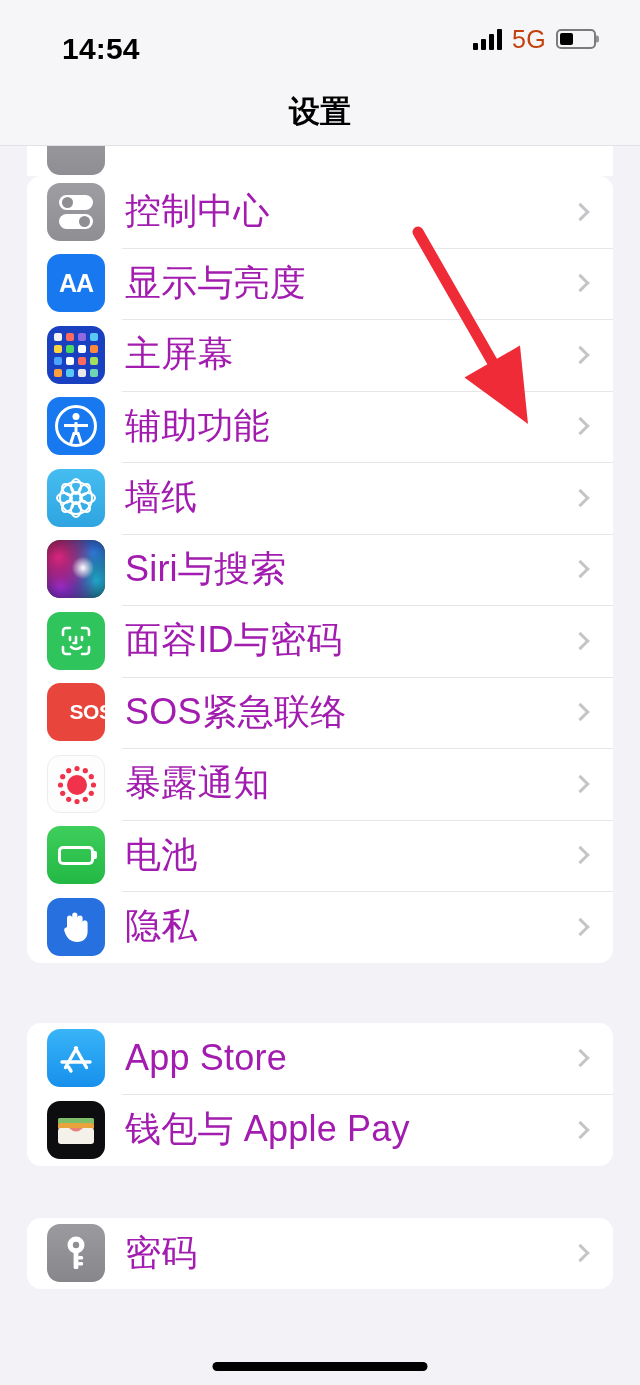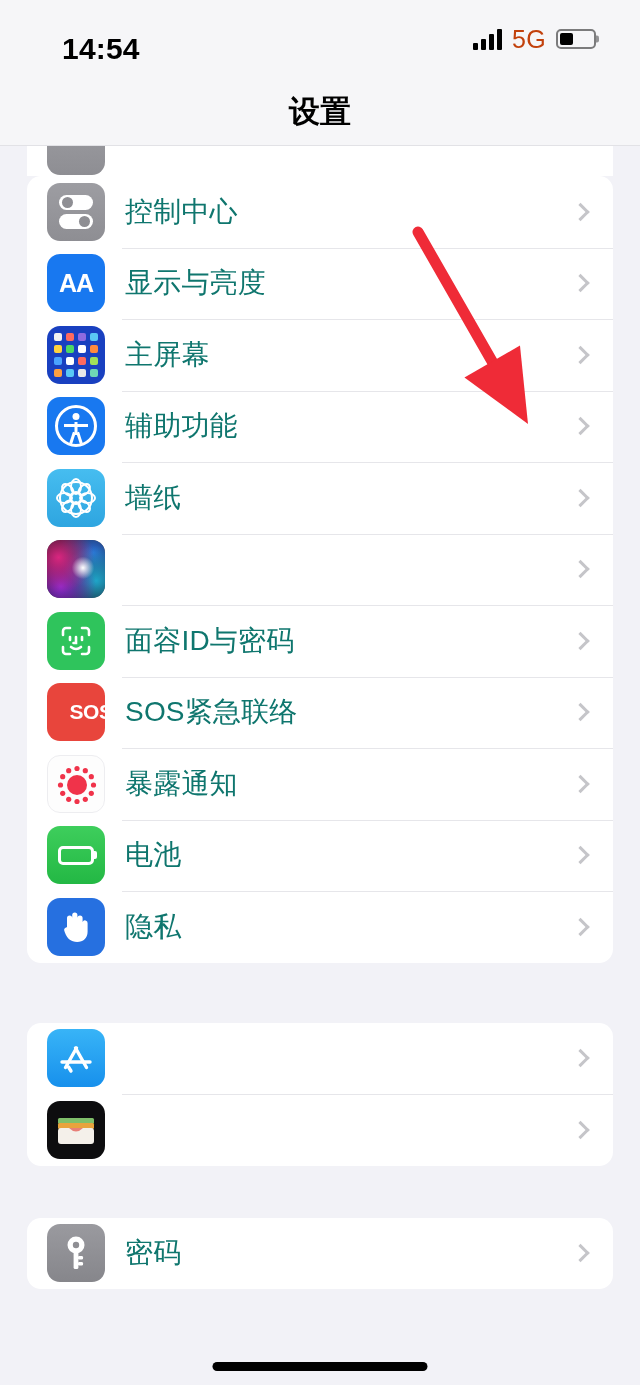--- a/index.html
+++ b/index.html
@@ -86,22 +86,22 @@
   .row-icon {
     width: 58px; height: 58px;
     border-radius: 13px;
     flex: 0 0 58px;
     position: relative;
     overflow: hidden;
     display: flex; align-items: center; justify-content: center;
   }
   .row-label {
     margin-left: 20px;
-    font-size: 28px;
-    color: #0f766e;
+    font-size: 36px;
+    color: #a21caf;
     letter-spacing: 0.2px;
     white-space: nowrap;
   }
   .chevron {
     position: absolute; right: 26px; top: 50%;
     transform: translateY(-50%);
     width: 13px; height: 13px;
     border-right: 3.2px solid #c5c5c9;
     border-top: 3.2px solid #c5c5c9;
     transform: translateY(-50%) rotate(45deg);
@@ -341,20 +341,21 @@
           </svg>
         </div>
         <div class="row-label">墙纸</div>
         <div class="chevron"></div>
       </div>
 
       <div class="row">
         <div class="row-icon ic-siri">
           <div class="glow"></div>
         </div>
+        <div class="row-label">Siri与搜索</div>
         <div class="chevron"></div>
       </div>
 
       <div class="row">
         <div class="row-icon ic-faceid">
           <svg width="58" height="58" viewBox="0 0 58 58">
             <g fill="none" stroke="#ffffff" stroke-width="2.6" stroke-linecap="round">
               <path d="M16 23 V19 a3 3 0 0 1 3-3 h4"></path>
               <path d="M42 23 V19 a3 3 0 0 0-3-3 h-4"></path>
               <path d="M16 35 v4 a3 3 0 0 0 3 3 h4"></path>
@@ -431,32 +432,34 @@
         <div class="row-icon ic-appstore">
           <svg width="58" height="58" viewBox="0 0 58 58">
             <g stroke="#ffffff" stroke-width="3.4" stroke-linecap="round" fill="none">
               <path d="M18.5 38.5 L29.5 19"></path>
               <path d="M39.5 38.5 L28.5 19"></path>
               <path d="M15 33 H43"></path>
               <path d="M24 42 L21.5 38"></path>
             </g>
           </svg>
         </div>
+        <div class="row-label">App Store</div>
         <div class="chevron"></div>
       </div>
 
       <div class="row">
         <div class="row-icon ic-wallet">
           <svg width="58" height="58" viewBox="0 0 58 58">
             <rect x="11" y="17" width="36" height="6" rx="1.5" fill="#7fbf6a"></rect>
             <rect x="11" y="22" width="36" height="6" rx="1.5" fill="#e8a33d"></rect>
             <rect x="11" y="27" width="36" height="16" rx="3" fill="#f4f0ea"></rect>
             <path d="M22 27 q7 7 14 0" fill="#e87f78"></path>
           </svg>
         </div>
+        <div class="row-label">钱包与 Apple Pay</div>
         <div class="chevron"></div>
       </div>
 
     </div>
 
     <div class="gap-sm"></div>
 
     <div class="card">
 
       <div class="row">

